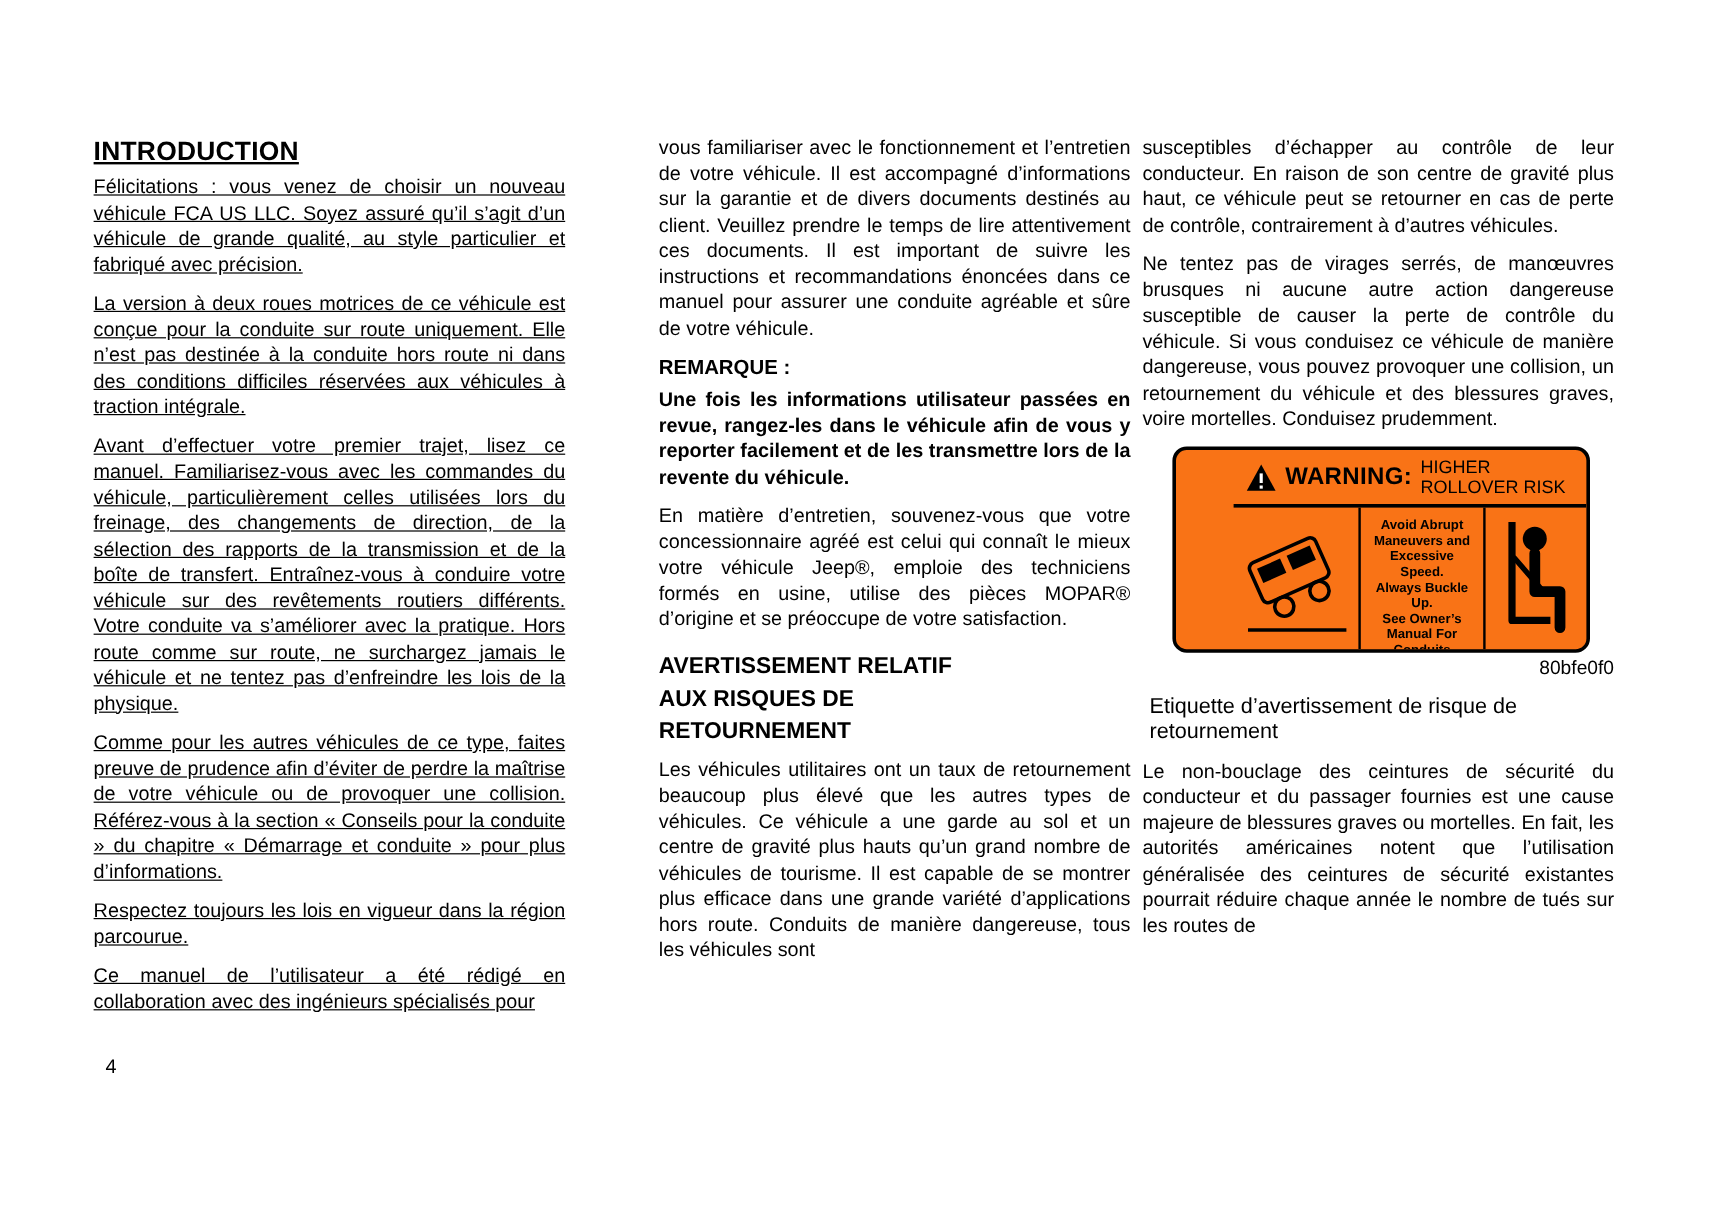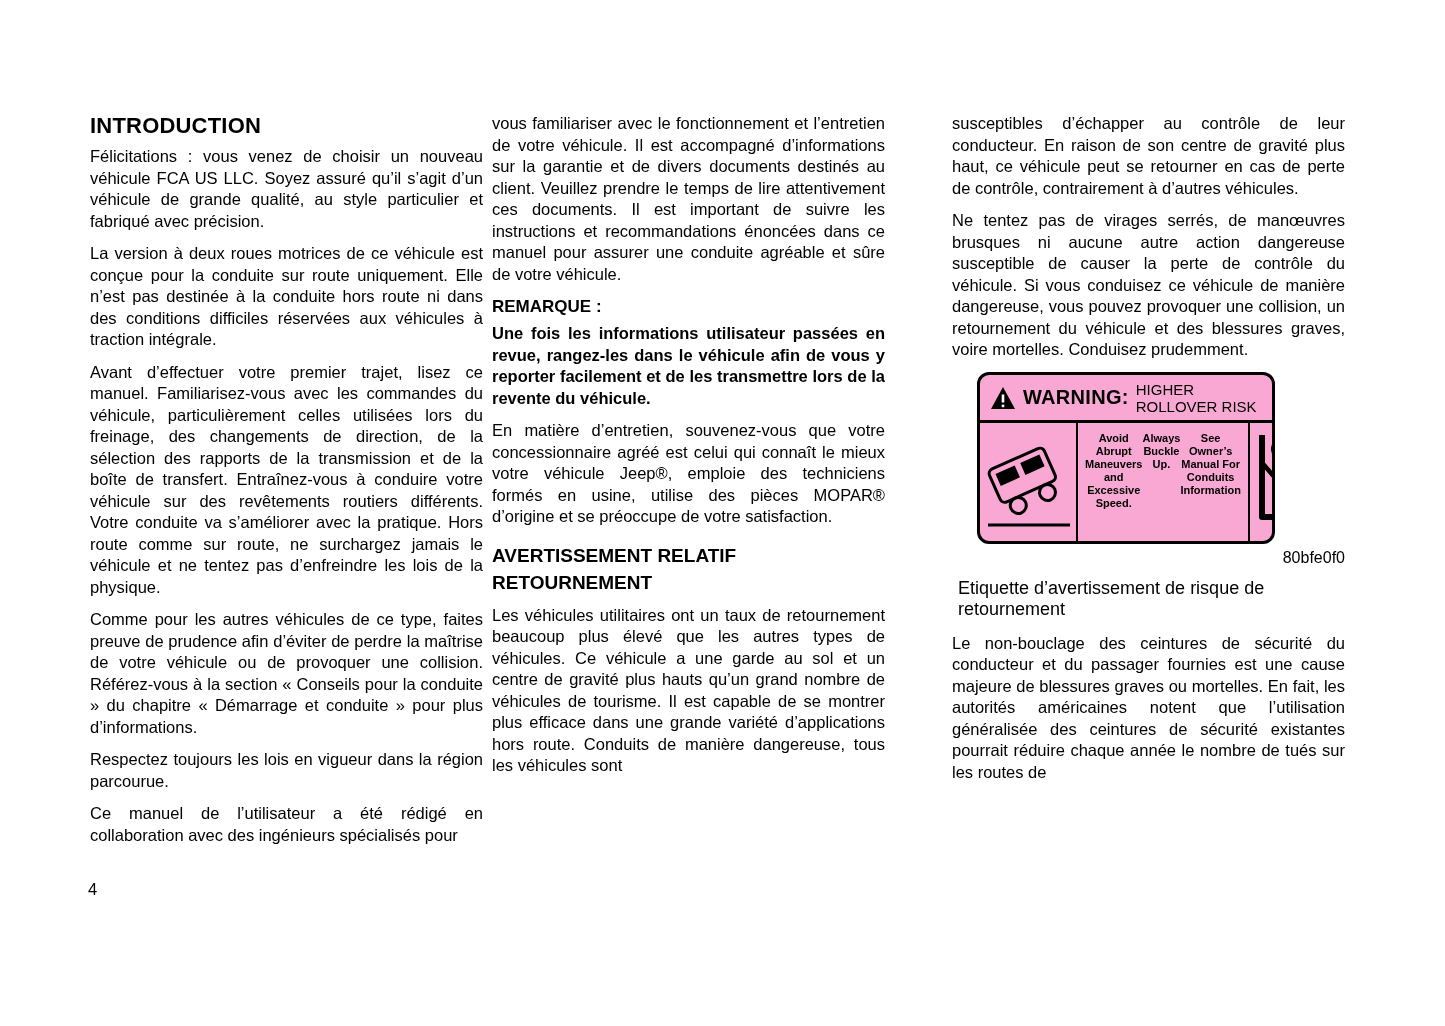--- a/index.html
+++ b/index.html
@@ -4,22 +4,22 @@
 <style>
   * { box-sizing: border-box; }
   html, body { margin: 0; padding: 0; }
   body {
     width: 1445px; height: 1026px;
     background: #ffffff; color: #000000;
     font-family: "Liberation Sans", sans-serif;
     position: relative; overflow: hidden;
   }
   .col { position: absolute; top: 113px; width: 393px; }
-  #col1 { left: 90px; }
-  #col2 { left: 492px; }
+  #col1 { left: 78px; text-decoration: underline; }
+  #col2 { left: 549px; }
   #col3 { left: 952px; }
 
   .body-p {
     font-size: 16.5px; line-height: 21.5px;
     text-align: justify; margin: 0 0 11px 0;
     hyphens: auto; -webkit-hyphens: auto;
   }
   .bold { font-weight: bold; }
   .h-main {
     font-size: 22px; font-weight: bold; letter-spacing: 0.2px;
@@ -29,36 +29,36 @@
     font-size: 19px; font-weight: bold; line-height: 27px;
     margin: 14px 0 9px 0;
   }
   .h-sub span { display: block; }
   .note-label { font-size: 17px; font-weight: bold; margin: 12px 0 6px 0; }
   .page-number { position: absolute; left: 88px; top: 880px; font-size: 16.5px; }
 
   
   .wl-figure { margin: 8px 0 0 0; }
   .wl-box {
-    width: 298px; margin-left: 25px;
+    width: 348px; margin-left: 25px;
     border: 3px solid #000; border-radius: 12px;
-    background: #f9a8d4; overflow: hidden;
+    background: #f97316; overflow: hidden; padding-left: 48px;
   }
   .wl-header {
     display: flex; align-items: center; gap: 7px;
     padding: 6px 8px 5px 10px; border-bottom: 3px solid #000;
   }
   .wl-tri { display: inline-flex; }
   .wl-word { font-size: 20px; font-weight: bold; letter-spacing: 0.3px; }
   .wl-rest { font-size: 15px; font-weight: normal; }
   .wl-body { display: flex; height: 118px; }
   .wl-car { width: 104px; display: flex; align-items: center; justify-content: center; }
   .wl-text {
     flex: 1; border-left: 2px solid #000; border-right: 2px solid #000;
-    display: flex; flex-direction: row; 
+    display: flex; flex-direction: column; 
     padding: 9px 7px; text-align: center;
     font-weight: bold; font-size: 11px; line-height: 13px;
   }
   .wl-person { width: 84px; display: flex; align-items: center; justify-content: center; }
   .wl-code { width: 393px; text-align: right; font-size: 16px; margin: 5px 0 11px 0; }
   .wl-caption {
     font-size: 18px; font-weight: normal; line-height: 21.5px;
     text-align: left; margin: 0 6px 12px 6px;
   }
 </style>
@@ -77,20 +77,21 @@
     <p class="body-p">Ce manuel de l’utilisateur a été rédigé en collaboration avec des ingénieurs spécialisés pour</p>
   </section>
 
   <section class="col" id="col2">
     <p class="body-p">vous familiariser avec le fonctionnement et l’entretien de votre véhicule. Il est accompagné d’informations sur la garantie et de divers documents destinés au client. Veuillez prendre le temps de lire attentivement ces documents. Il est important de suivre les instructions et recommandations énoncées dans ce manuel pour assurer une conduite agréable et sûre de votre véhicule.</p>
     <p class="note-label">REMARQUE :</p>
     <p class="body-p bold">Une fois les informations utilisateur passées en revue, rangez-les dans le véhicule afin de vous y reporter facilement et de les transmettre lors de la revente du véhicule.</p>
     <p class="body-p">En matière d’entretien, souvenez-vous que votre concessionnaire agréé est celui qui connaît le mieux votre véhicule Jeep®, emploie des techniciens formés en usine, utilise des pièces MOPAR® d’origine et se préoccupe de votre satisfaction.</p>
     <h2 class="h-sub">
       <span>AVERTISSEMENT RELATIF</span>
+      <span>AUX RISQUES DE</span>
       <span>RETOURNEMENT</span>
     </h2>
     <p class="body-p">Les véhicules utilitaires ont un taux de retournement beaucoup plus élevé que les autres types de véhicules. Ce véhicule a une garde au sol et un centre de gravité plus hauts qu’un grand nombre de véhicules de tourisme. Il est capable de se montrer plus efficace dans une grande variété d’applications hors route. Conduits de manière dangereuse, tous les véhicules sont</p>
   </section>
 
   <section class="col" id="col3">
     <p class="body-p">susceptibles d’échapper au contrôle de leur conducteur. En raison de son centre de gravité plus haut, ce véhicule peut se retourner en cas de perte de contrôle, contrairement à d’autres véhicules.</p>
     <p class="body-p">Ne tentez pas de virages serrés, de manœuvres brusques ni aucune autre action dangereuse susceptible de causer la perte de contrôle du véhicule. Si vous conduisez ce véhicule de manière dangereuse, vous pouvez provoquer une collision, un retournement du véhicule et des blessures graves, voire mortelles. Conduisez prudemment.</p>
 
     <figure class="wl-figure" style="margin:8px 0 0 0;">

